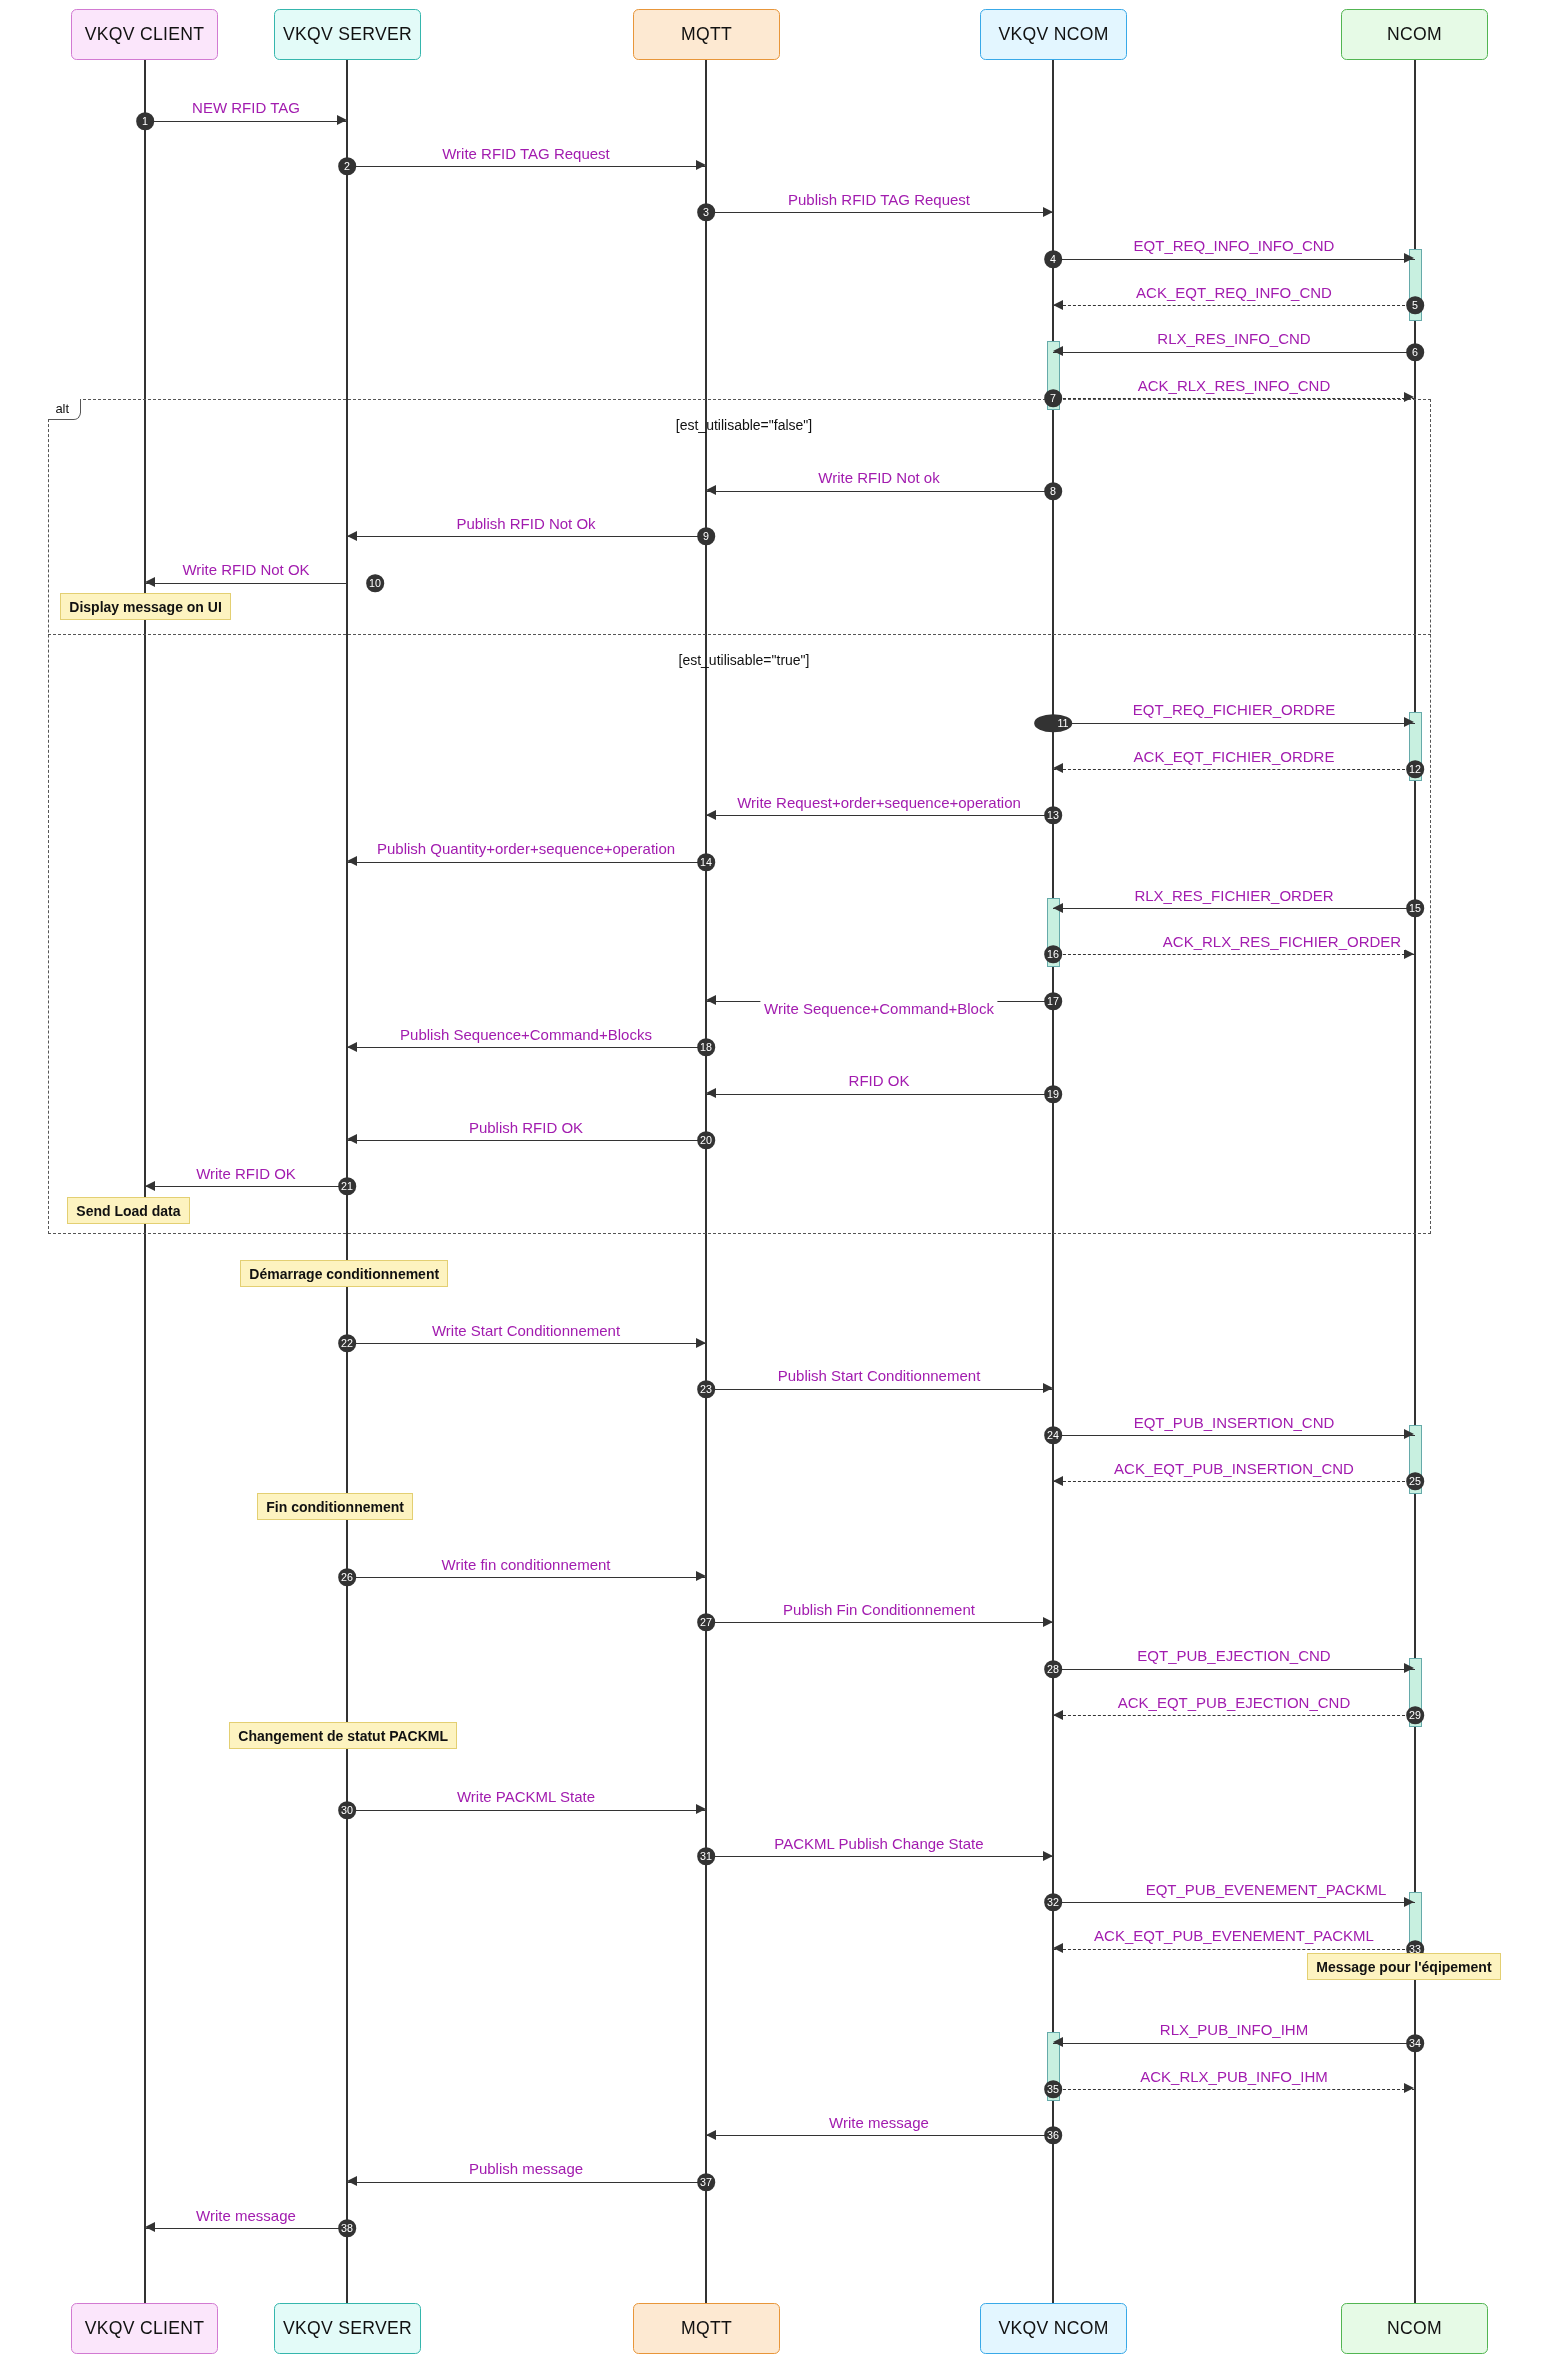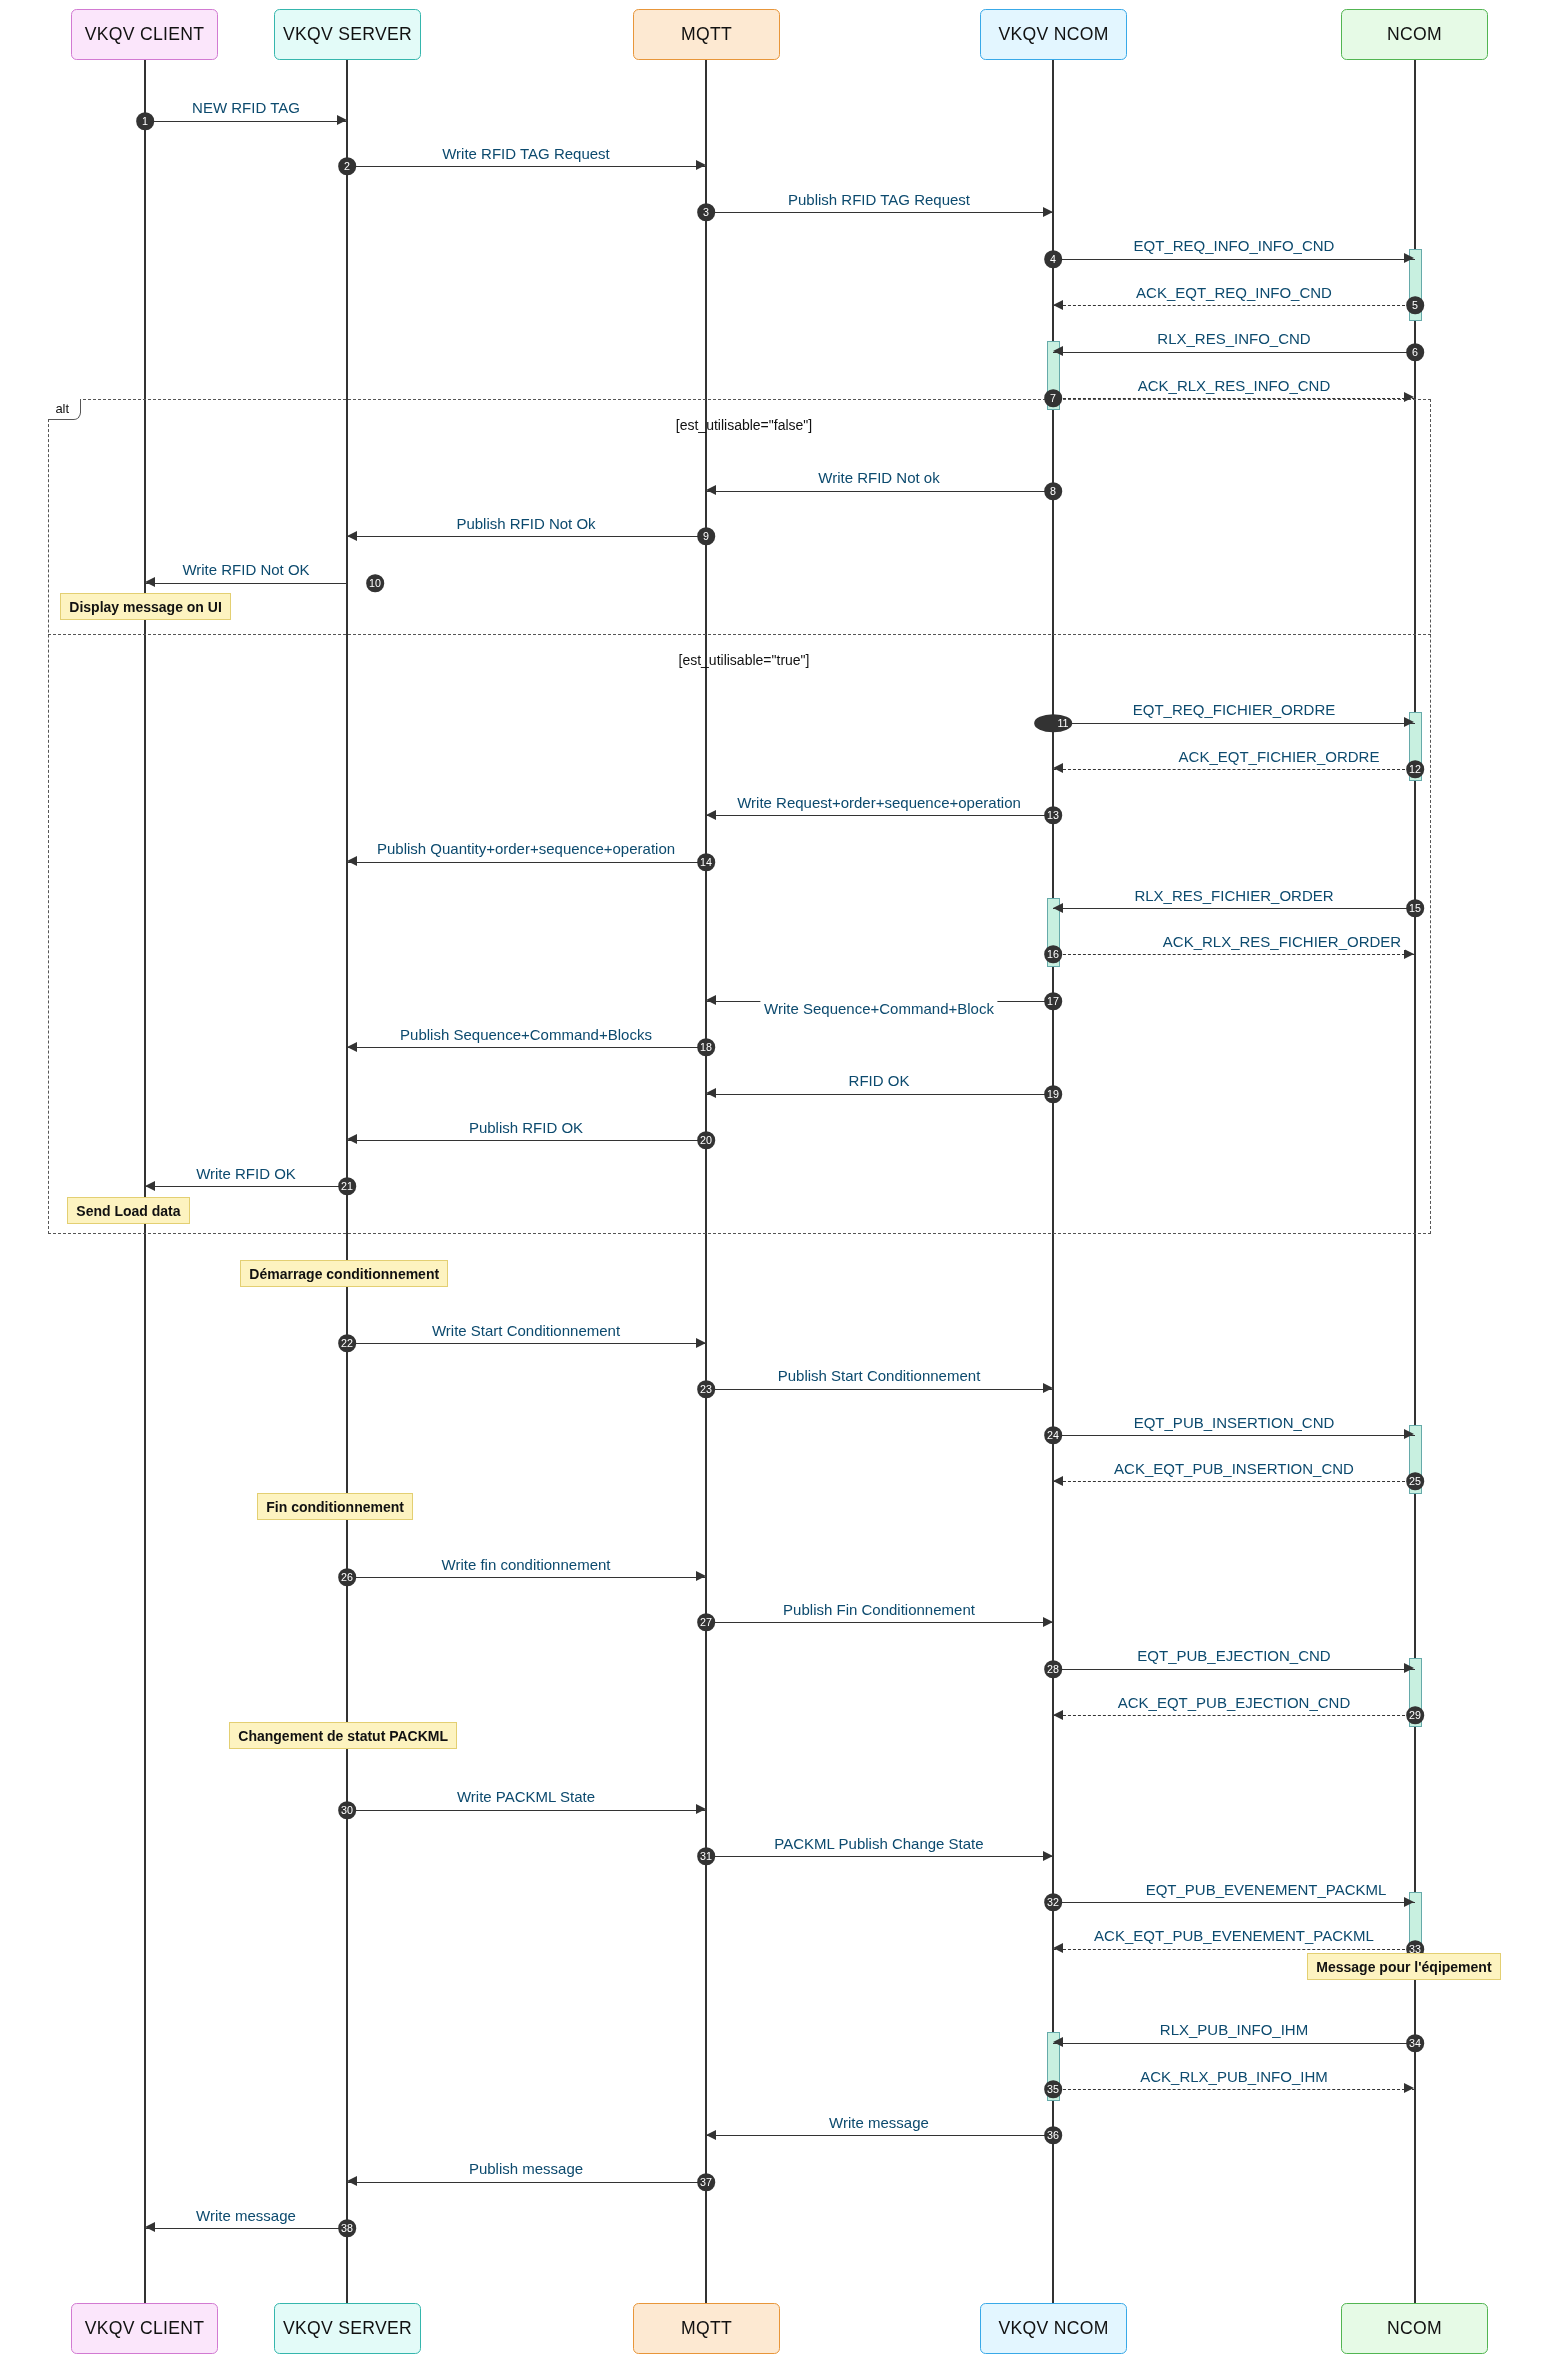--- a/index.html
+++ b/index.html
@@ -7,21 +7,21 @@
   #root{position:relative;width:1558px;height:2377px;overflow:hidden;background:#fff;}
   .lifeline-box{position:absolute;box-sizing:border-box;border-radius:5.6px;border-width:1.9px;border-style:solid;
     display:flex;align-items:center;justify-content:center;font-size:17.6px;letter-spacing:0.3px;color:#111;}
   .lifeline-line{position:absolute;width:1.9px;background:#333;}
   .activation{position:absolute;width:11px;border:0.9px solid #6aa;background:#c8f0e0;}
   .msg-line{position:absolute;height:0;border-top:1.5px solid #333;}
   .msg-line.dashed{border-top:1.5px dashed #333;}
   .arrow{position:absolute;width:0;height:0;border-top:5.6px solid transparent;border-bottom:5.6px solid transparent;}
   .arrow.right{border-left:10.2px solid #333;}
   .arrow.left{border-right:10.2px solid #333;}
-  .msg-label{position:absolute;font-size:15px;color:#0c4a6e;white-space:nowrap;transform:translateX(-50%);background:#fff;padding:0 3.7px;}
+  .msg-label{position:absolute;font-size:15px;color:#a21caf;white-space:nowrap;transform:translateX(-50%);background:#fff;padding:0 3.7px;}
   .seqnum{position:absolute;width:17.6px;height:17.6px;border-radius:50%;background:#333;color:#fff;font-size:10.7px;
     display:flex;align-items:center;justify-content:center;transform:translate(-50%,-50%);font-family:"Liberation Sans",sans-serif;}
   .note{position:absolute;background:#fdf3c0;border:0.9px solid #e3cf72;font-size:14px;color:#111;
     padding:4.6px 8.3px;white-space:nowrap;font-weight:bold;}
   .alt-frame{position:absolute;border:1.3px dashed #555;box-sizing:border-box;}
   .alt-tag{position:absolute;border:1.3px solid #555;border-top:none;border-left:none;background:#fff;
     font-size:13px;padding:1.9px 11px 2.8px 7.4px;border-bottom-right-radius:7.4px;color:#111;}
   .alt-divider{position:absolute;height:0;border-top:1.3px dashed #555;}
   .alt-cond{position:absolute;font-size:14px;color:#111;transform:translateX(-50%);white-space:nowrap;}
 </style>
@@ -116,21 +116,21 @@
     <div class="msg-line" style="left: 145px; top: 583px; width: 202px;"></div>
     <div class="arrow left" style="top: 577px; left: 145px;"></div>
     <div class="msg-label" style="left: 246px; top: 561px;">Write RFID Not OK</div>
     <div class="seqnum" style="left: 347px; top: 583px; margin-left: 28px;">10</div>
     <div class="msg-line" style="left: 1053px; top: 723px; width: 362px;"></div>
     <div class="arrow right" style="top: 717px; left: 1404px;"></div>
     <div class="msg-label" style="left: 1234px; top: 701px;">EQT_REQ_FICHIER_ORDRE</div>
     <div class="seqnum" style="left: 1053px; top: 723px; padding-left: 20px;">11</div>
     <div class="msg-line dashed" style="left: 1053px; top: 769px; width: 362px;"></div>
     <div class="arrow left" style="top: 763px; left: 1053px;"></div>
-    <div class="msg-label" style="left: 1234px; top: 748px; margin-left: 45px;">ACK_EQT_FICHIER_ORDRE</div>
+    <div class="msg-label" style="left: 1234px; top: 748px;">ACK_EQT_FICHIER_ORDRE</div>
     <div class="seqnum" style="left: 1415px; top: 769px;">12</div>
     <div class="msg-line" style="left: 706px; top: 815px; width: 347px;"></div>
     <div class="arrow left" style="top: 810px; left: 706px;"></div>
     <div class="msg-label" style="left: 879px; top: 794px;">Write Request+order+sequence+operation</div>
     <div class="seqnum" style="left: 1053px; top: 815px;">13</div>
     <div class="msg-line" style="left: 347px; top: 862px; width: 359px;"></div>
     <div class="arrow left" style="top: 856px; left: 347px;"></div>
     <div class="msg-label" style="left: 526px; top: 840px;">Publish Quantity+order+sequence+operation</div>
     <div class="seqnum" style="left: 706px; top: 862px;">14</div>
     <div class="msg-line" style="left: 1053px; top: 908px; width: 362px;"></div>

